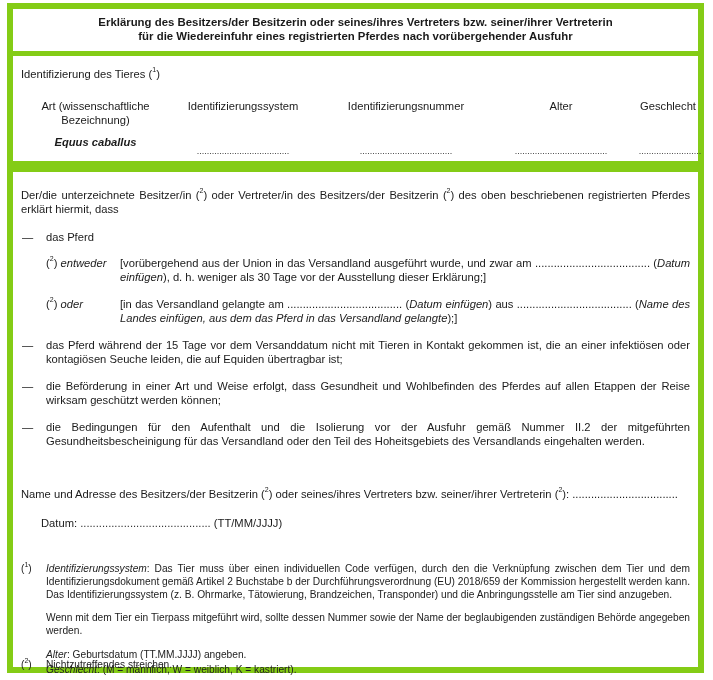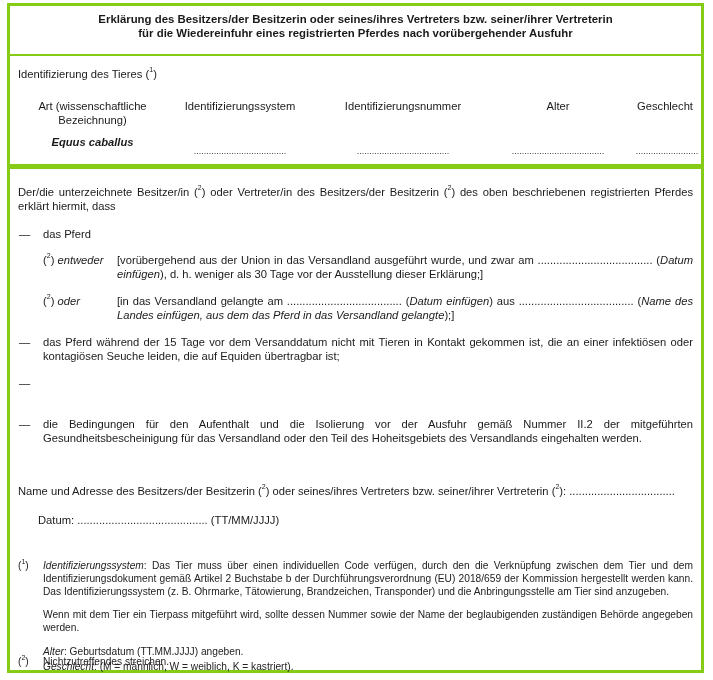--- a/index.html
+++ b/index.html
@@ -3,21 +3,21 @@
 <meta charset="utf-8">
 <style>
   html, body { margin: 0; padding: 0; background: #ffffff; }
   body {
     width: 713px; height: 680px; overflow: hidden; position: relative;
     font-family: "Liberation Sans", "DejaVu Sans", sans-serif;
     color: #1a1a1a; font-size: 11.2px; line-height: 14px;
   }
   .box {
     position: absolute; left: 7px; width: 697px;
-    border: 3px solid #84cc16; box-sizing: border-box; background: #fff;
+    border: 6px solid #84cc16; box-sizing: border-box; background: #fff;
   }
   #title-box { top: 3px; height: 54px; text-align: center; font-weight: bold; font-size: 11.4px; line-height: 14px; padding-top: 6px; }
   #ident-box { top: 56px; height: 111px; border-top: none; }
   #main-box { top: 166px; height: 507px; }
   sup { font-size: 7px; line-height: 0; position: relative; top: -1px; vertical-align: super; }
   .abs { position: absolute; }
   .center { text-align: center; }
   .dots { letter-spacing: 0; color: #333; }
   i, .it { font-style: italic; }
   .justify { text-align: justify; }
@@ -63,20 +63,21 @@
   <div class="abs" style="left:33px; top:84px;">(<sup>2</sup>) <i>entweder</i></div>
   <div class="abs justify" style="left:107px; right:8px; top:84px;"><span>[vorübergehend aus der Union in das Versandland ausgeführt wurde, und zwar am ..................................... (</span><i>Datum einfügen</i><span>), d. h. weniger als 30 Tage vor der Ausstellung dieser Erklärung;]</span></div>
 
   <div class="abs" style="left:33px; top:125px;">(<sup>2</sup>) <i>oder</i></div>
   <div class="abs justify" style="left:107px; right:8px; top:125px;"><span>[in das Versandland gelangte am ..................................... (</span><i>Datum einfügen</i><span>) aus ..................................... (</span><i>Name des Landes einfügen, aus dem das Pferd in das Versandland gelangte</i><span>);]</span></div>
 
   <span class="dash" style="top:166px;">—</span>
   <div class="dash-text" style="top:166px;">das Pferd während der 15 Tage vor dem Versanddatum nicht mit Tieren in Kontakt gekommen ist, die an einer infektiösen oder kontagiösen Seuche leiden, die auf Equiden übertragbar ist;</div>
 
   <span class="dash" style="top:207px;">—</span>
+  <div class="dash-text" style="top:207px;">die Beförderung in einer Art und Weise erfolgt, dass Gesundheit und Wohlbefinden des Pferdes auf allen Etappen der Reise wirksam geschützt werden können;</div>
 
   <span class="dash" style="top:248px;">—</span>
   <div class="dash-text" style="top:248px;">die Bedingungen für den Aufenthalt und die Isolierung vor der Ausfuhr gemäß Nummer II.2 der mitgeführten Gesundheitsbescheinigung für das Versandland oder den Teil des Hoheitsgebiets des Versandlands eingehalten werden.</div>
 
   <div class="abs" style="left:8px; top:315px;"><span>Name und Adresse des Besitzers/der Besitzerin (</span><sup>2</sup><span>) oder seines/ihres Vertreters bzw. seiner/ihrer Vertreterin (</span><sup>2</sup><span>): ..................................</span></div>
 
   <div class="abs" style="left:8px; top:344px;padding-left:20px;"><span>Datum: </span><span class="dots">..........................................</span><span> (TT/MM/JJJJ)</span></div>
 
   <div class="abs" style="left:8px; top:390px; font-size:10.2px; line-height:13px; color:#222;">(<sup>1</sup>)</div>
   <div class="abs justify" style="left:33px; right:8px; top:390px; font-size:10.2px; line-height:13px; color:#222;">

